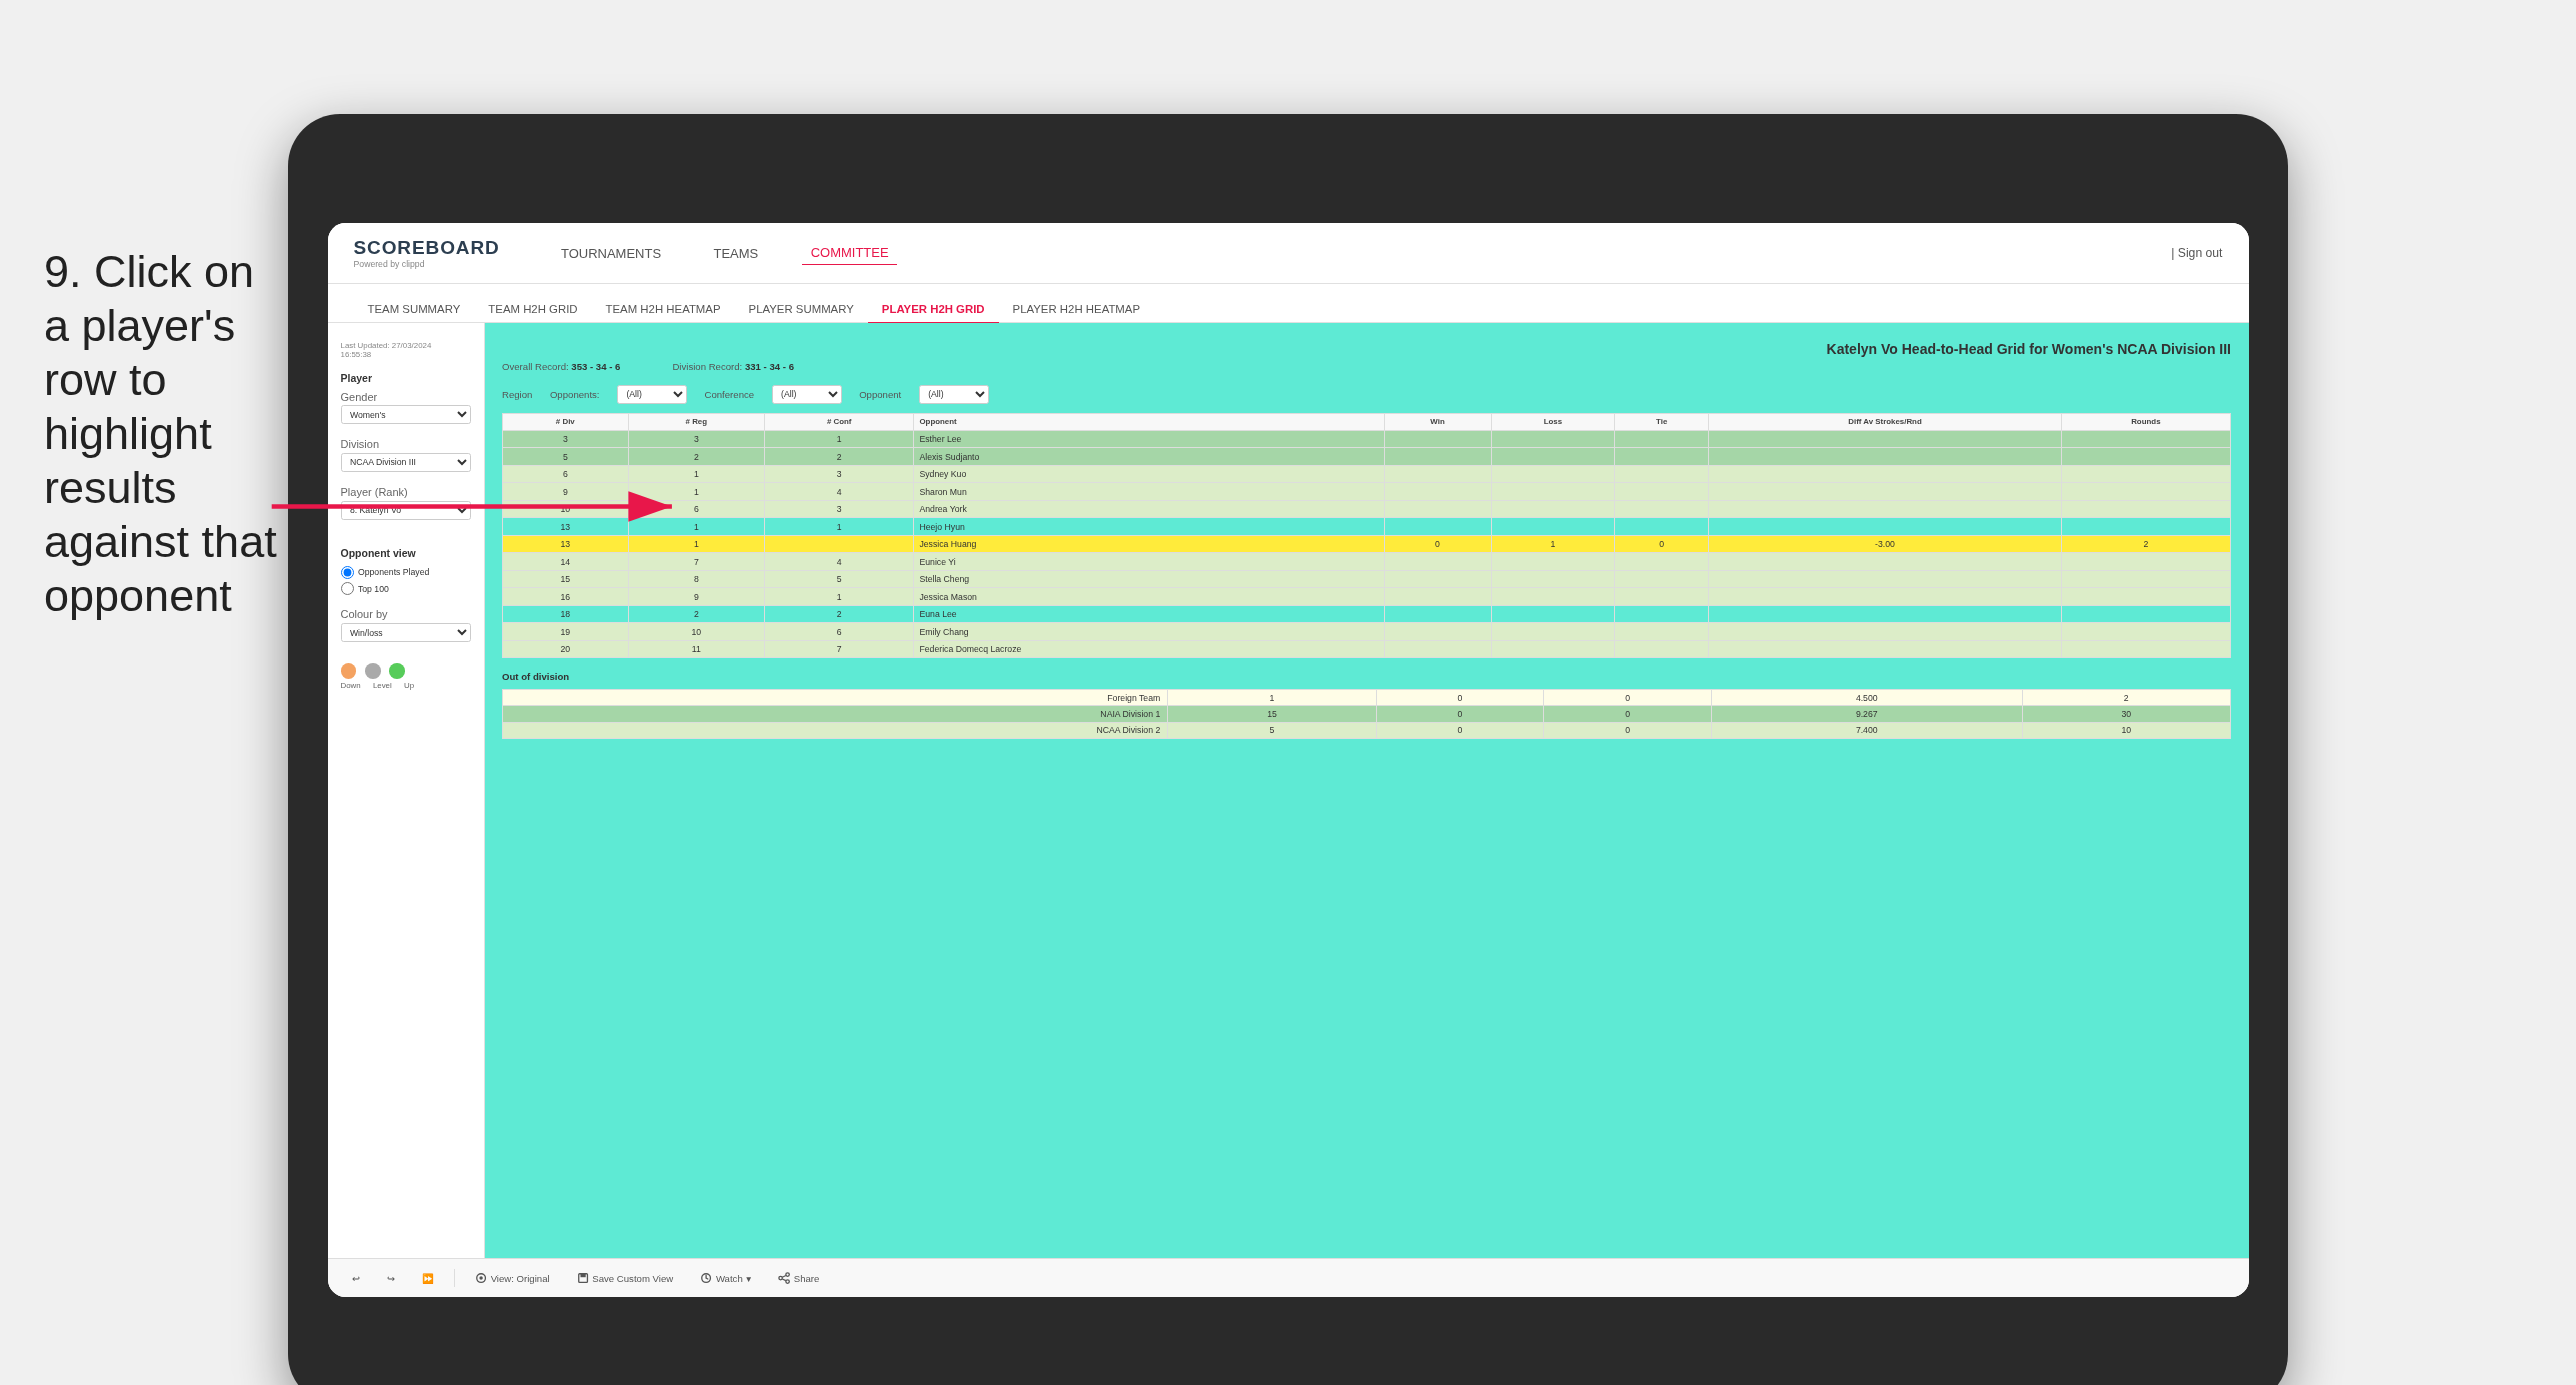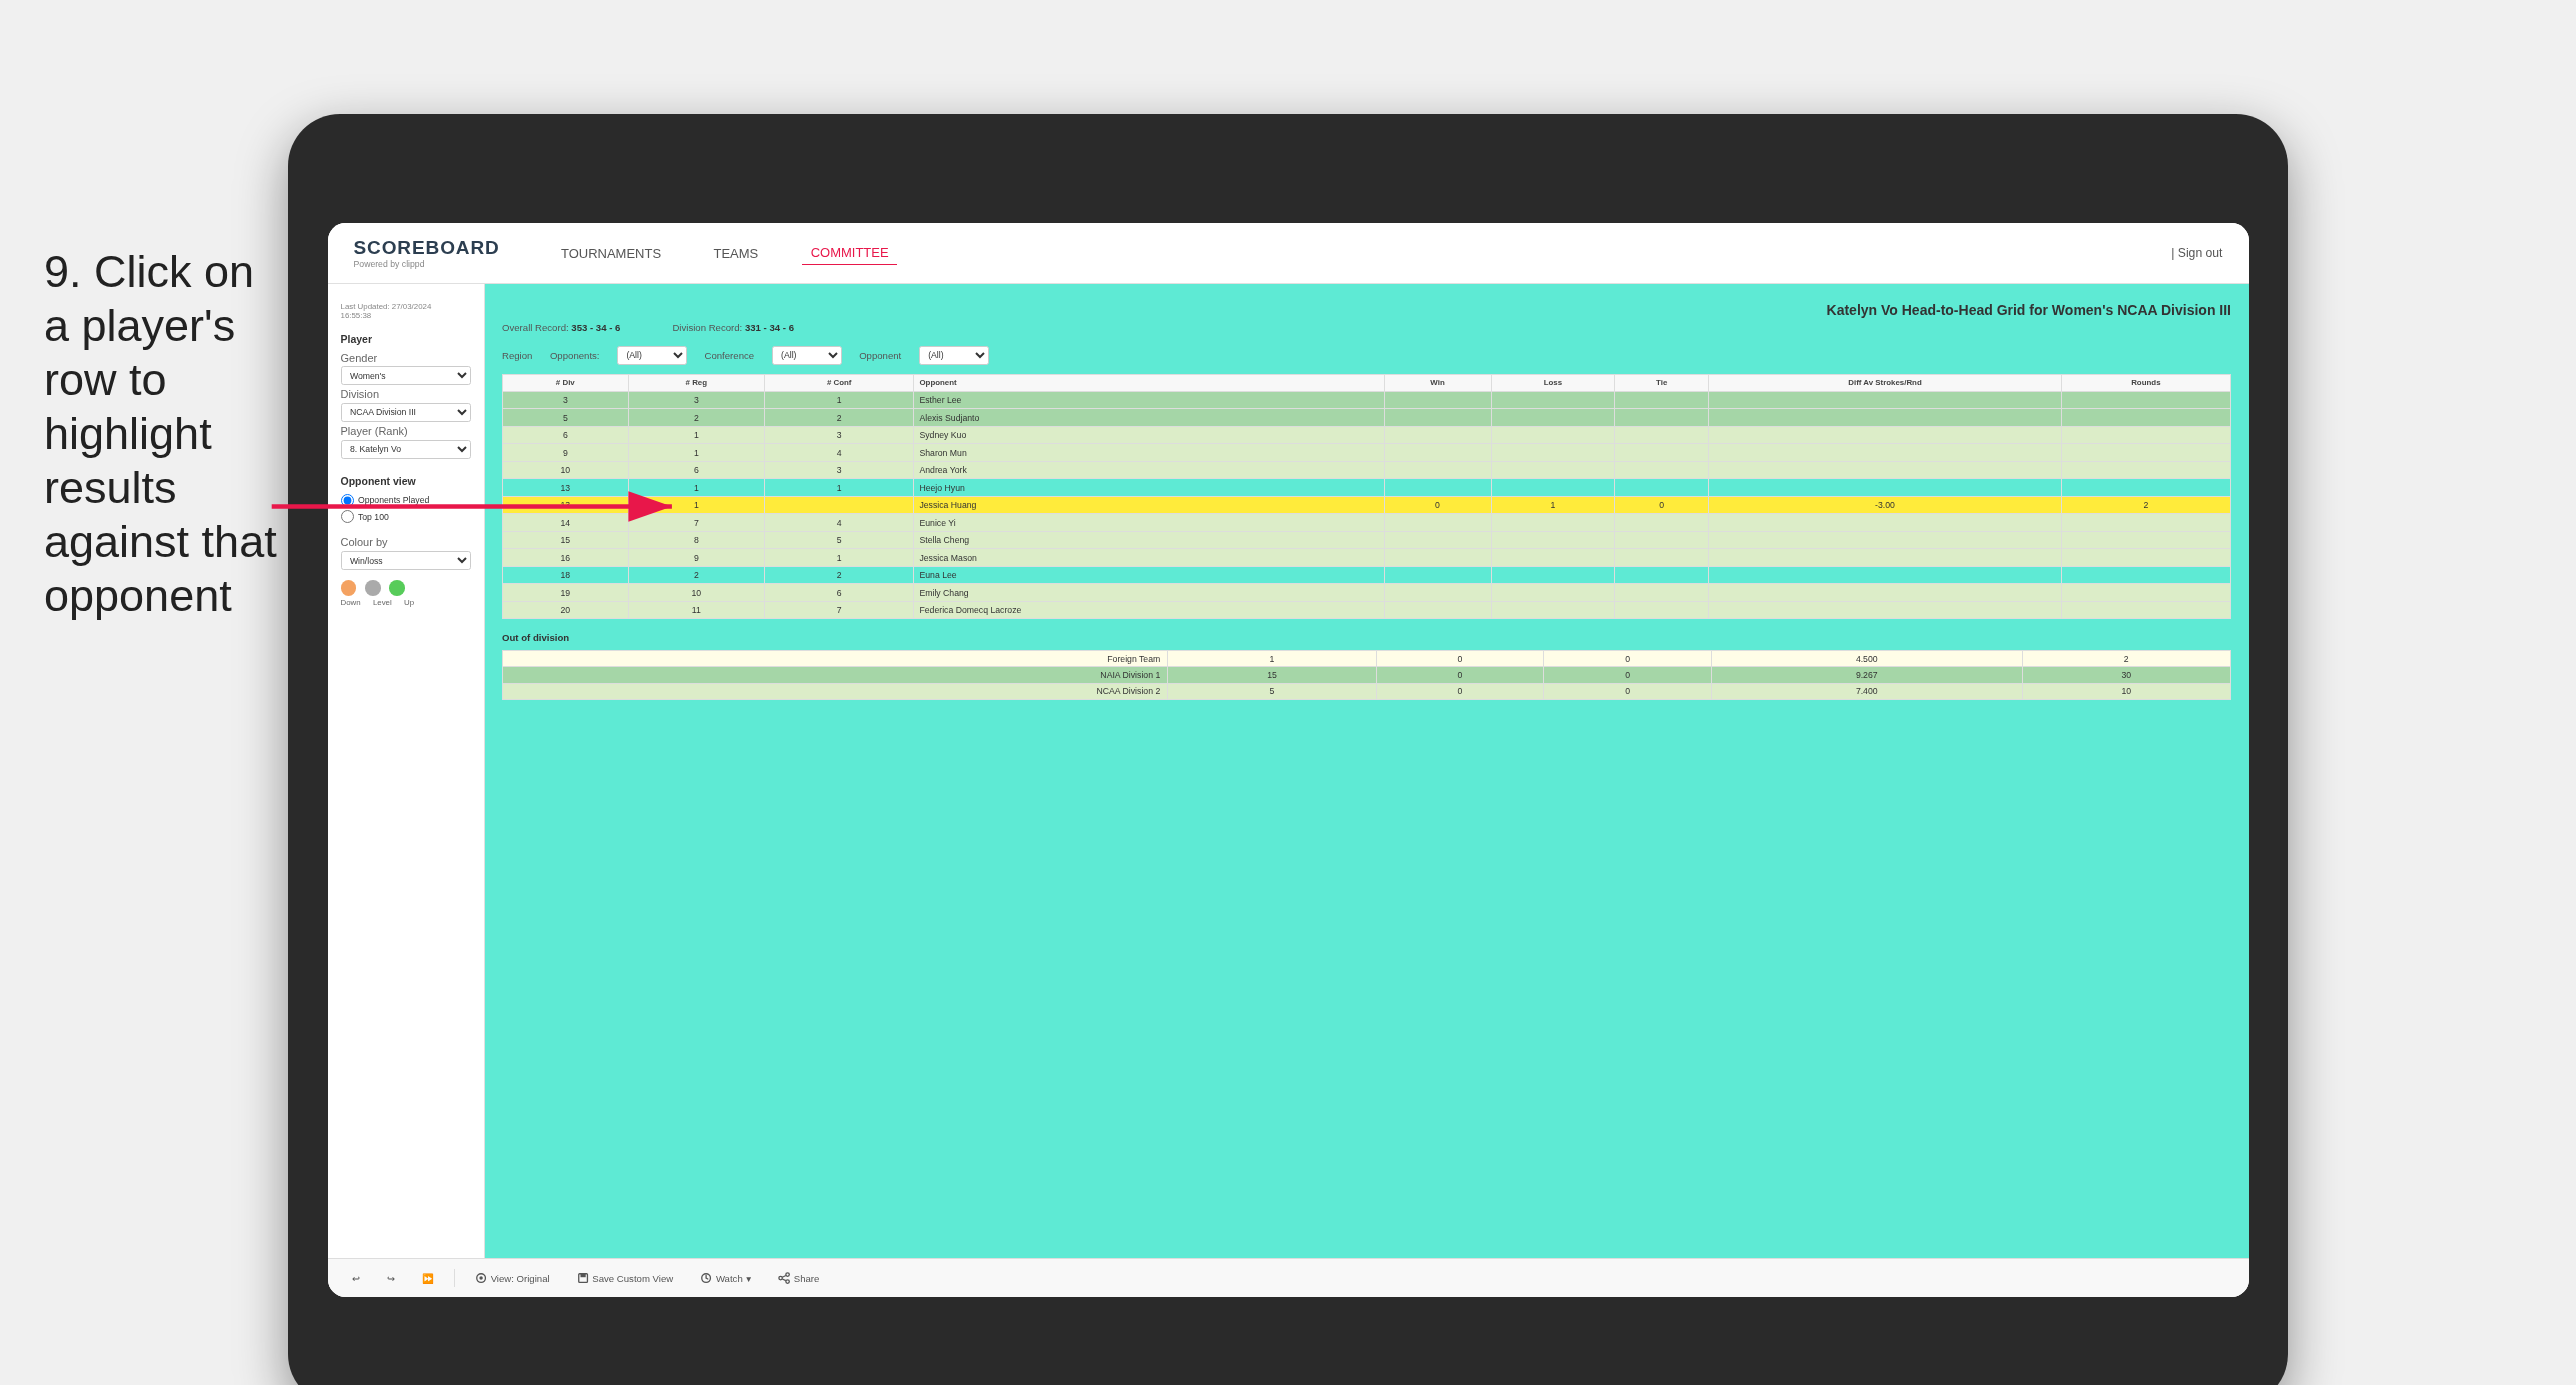--- a/index.html
+++ b/index.html
@@ -161,21 +161,21 @@
       color: #666;
       margin-bottom: 2.6px;
     }
 
     .sidebar-select {
       width: 100%;
       font-size: 8.7px;
       padding: 2.6px 4.4px;
       border: 0.9px solid #ccc;
       border-radius: 2.6px;
-      margin-bottom: 3px;
+      margin-bottom: 14px;
       background: #fff;
       color: #333;
     }
 
     .opponent-view-section {
       margin-top: 13px;
     }
 
     .radio-option {
       display: flex;
@@ -384,20 +384,28 @@
         <span class="logo-sub">Powered by clippd</span>
       </div>
       <span class="nav-item">TOURNAMENTS</span>
       <span class="nav-item">TEAMS</span>
       <span class="nav-item active">COMMITTEE</span>
       <span class="sign-out">
         | <span>Sign out</span>
       </span>
     </div>
 
+    <div class="sub-nav">
+      <span class="sub-tab">TEAM SUMMARY</span>
+      <span class="sub-tab">TEAM H2H GRID</span>
+      <span class="sub-tab">TEAM H2H HEATMAP</span>
+      <span class="sub-tab">PLAYER SUMMARY</span>
+      <span class="sub-tab active">PLAYER H2H GRID</span>
+      <span class="sub-tab">PLAYER H2H HEATMAP</span>
+    </div>
 
     <div class="main-content">
 
       <div class="sidebar">
         <div class="sidebar-timestamp">
           <div>Last Updated: 27/03/2024</div>
           <div>16:55:38</div>
         </div>
 
         <div class="sidebar-section-title">Player</div>

